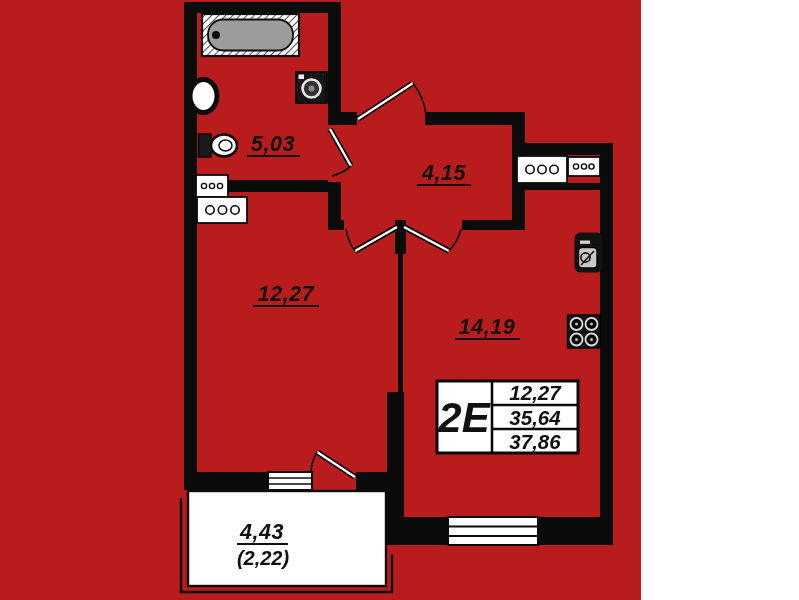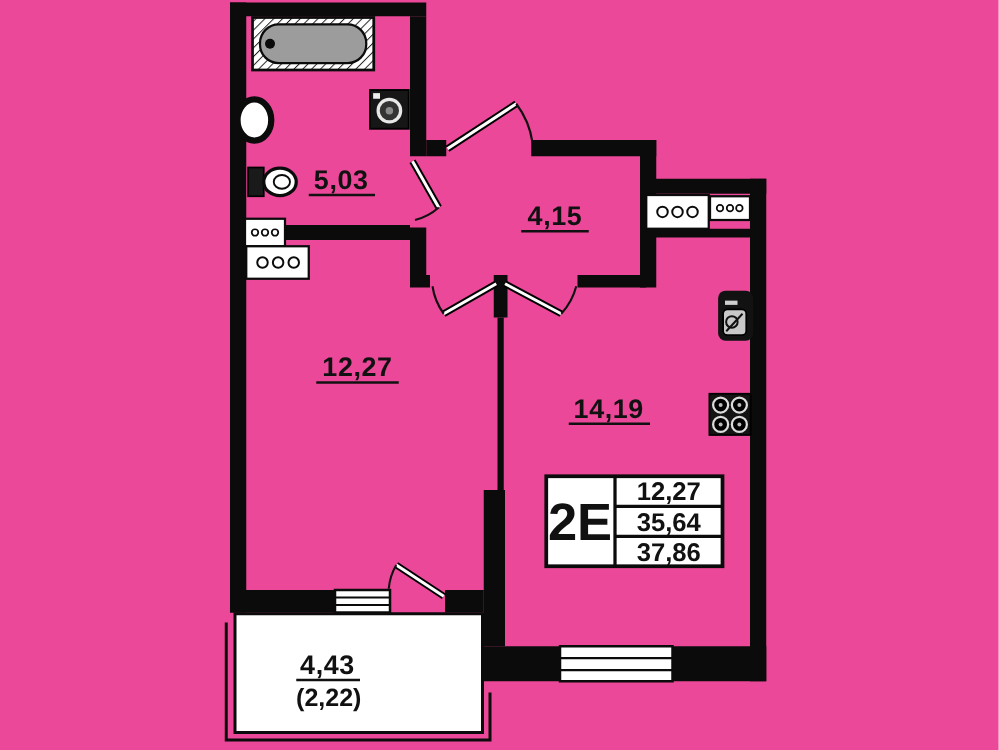--- a/index.html
+++ b/index.html
@@ -3,24 +3,25 @@
 <meta charset="utf-8">
 <style>
   html, body {
     margin: 0;
     padding: 0;
     background: #ffffff;
     font-family: "Liberation Sans", sans-serif;
   }
   .stage {
     position: relative;
-    width: 799px;
+    width: 641px;
     height: 600px;
-    background: #ec4899;
+    background: #b91c1c;
     overflow: hidden;
+    font-style: italic;
   }
   svg { display: block; }
   text {
     font-family: "Liberation Sans", sans-serif;
     fill: #111;
   }
   .room-label { font-size: 21.5px; font-weight: 700; letter-spacing: 0.5px; }
   .legend-type { font-size: 42px; font-weight: 700; }
   .legend-num { font-size: 20.5px; font-weight: 700; }
   .sub-label { font-size: 20px; font-weight: 700; }

